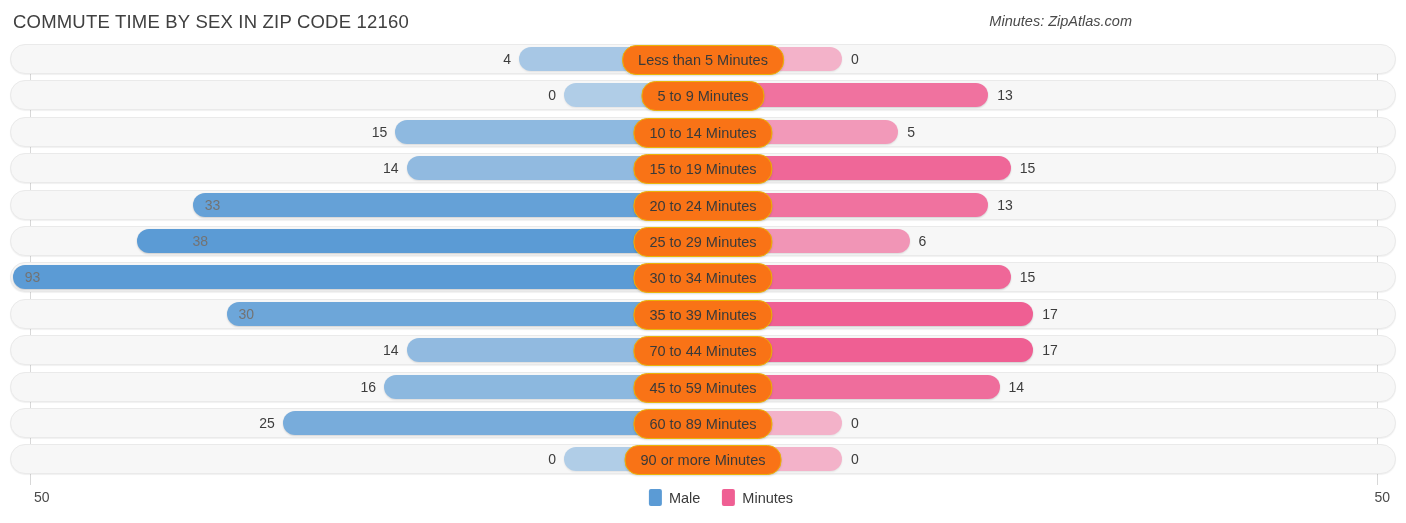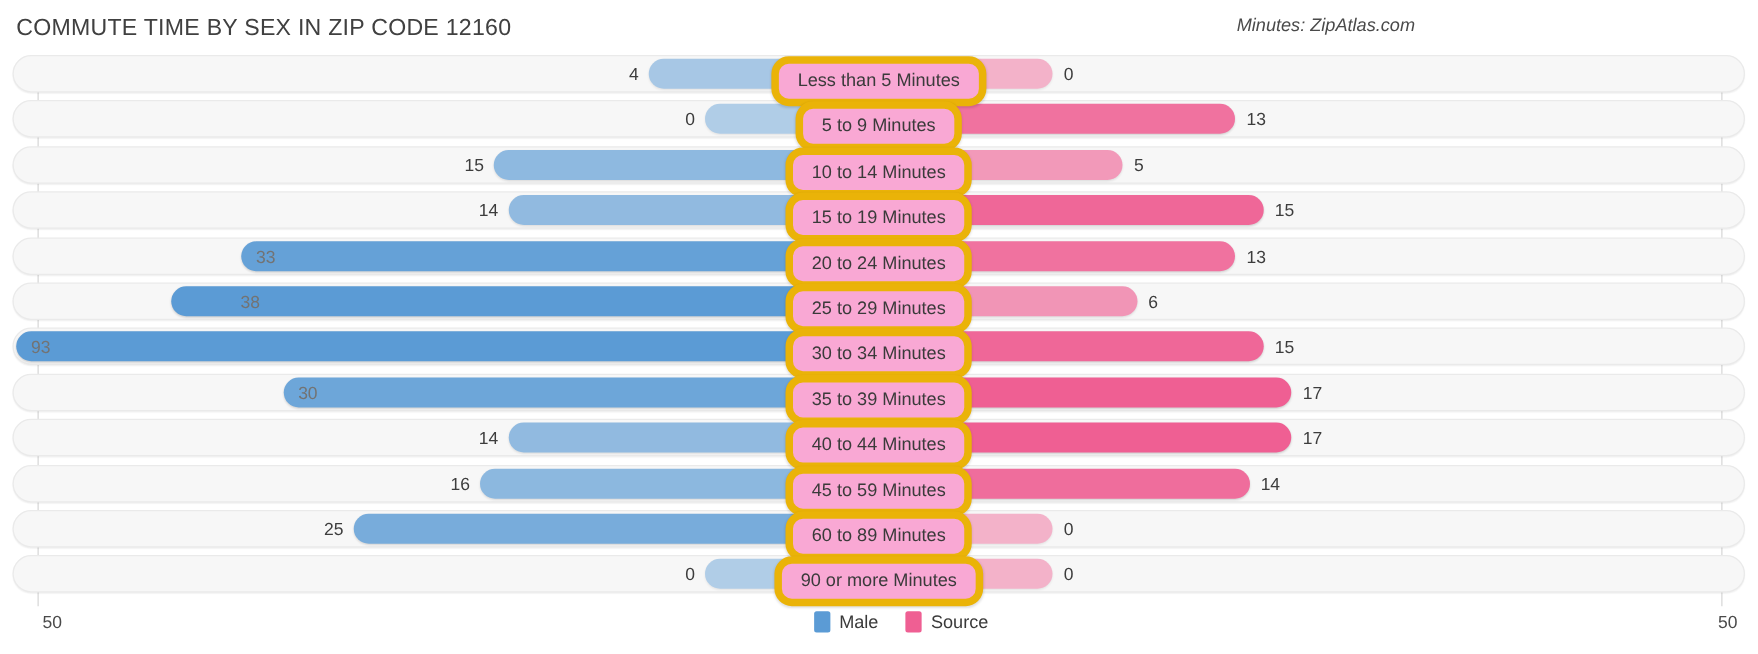--- a/index.html
+++ b/index.html
@@ -74,22 +74,22 @@
   .val-male{text-align:right;}
   .val-female{text-align:left;}
   .val.inside{color:#737373;}
 
   
   .cat-pill{
     position:absolute;left:50%;top:1px;
     transform:translateX(-50%);
     height:28px;line-height:28px;
     padding:0 15px;
-    background:#f9a8d4;
-    border:6px solid #eab308;
+    background:#f97316;
+    border:1px solid #eab308;
     border-radius:14px;
     font-size:14.5px;color:#3a3a3a;
     white-space:nowrap;
     box-shadow:0 1px 2px rgba(0,0,0,.13);
     z-index:4;
   }
 
   
   .footer{position:absolute;left:0;top:485px;width:1406px;height:38px;}
   .axis-label{
@@ -183,21 +183,21 @@
           <div class="val val-male inside" style="left: 238.5px; text-align: left; width: 60px;">30</div>
           <div class="val val-female" style="left: 1042.25px; width: 62px;">17</div>
           <div class="cat-pill">35 to 39 Minutes</div>
         </div>
         <div class="row">
           <div class="row-track"></div>
           <div class="bar bar-male" style="width: 296.5px; background: rgb(91, 155, 213); opacity: 0.65;"></div>
           <div class="bar bar-female" style="width: 330.25px; background: rgb(239, 95, 147); opacity: 1;"></div>
           <div class="val val-male" style="left: 336.5px; width: 62px;">14</div>
           <div class="val val-female" style="left: 1042.25px; width: 62px;">17</div>
-          <div class="cat-pill">40 to 44 Minutes</div>
+          <div class="cat-pill">70 to 44 Minutes</div>
         </div>
         <div class="row">
           <div class="row-track"></div>
           <div class="bar bar-male" style="width: 319px; background: rgb(91, 155, 213); opacity: 0.68;"></div>
           <div class="bar bar-female" style="width: 296.5px; background: rgb(239, 95, 147); opacity: 0.9;"></div>
           <div class="val val-male" style="left: 314px; width: 62px;">16</div>
           <div class="val val-female" style="left: 1008.5px; width: 62px;">14</div>
           <div class="cat-pill">45 to 59 Minutes</div>
         </div>
         <div class="row">
@@ -222,18 +222,18 @@
   <div class="footer">
     <div class="axis-label left">50</div>
     <div class="axis-label right">50</div>
     <div class="legend" id="legend">
         <div class="legend-item">
           <span class="legend-swatch" style="background: rgb(91, 155, 213);"></span>
           <span class="legend-text">Male</span>
         </div>
         <div class="legend-item">
           <span class="legend-swatch" style="background: rgb(239, 95, 147);"></span>
-          <span class="legend-text">Source</span>
+          <span class="legend-text">Minutes</span>
         </div>
       </div>
   </div>
 
 </div>
 
 </body></html>

